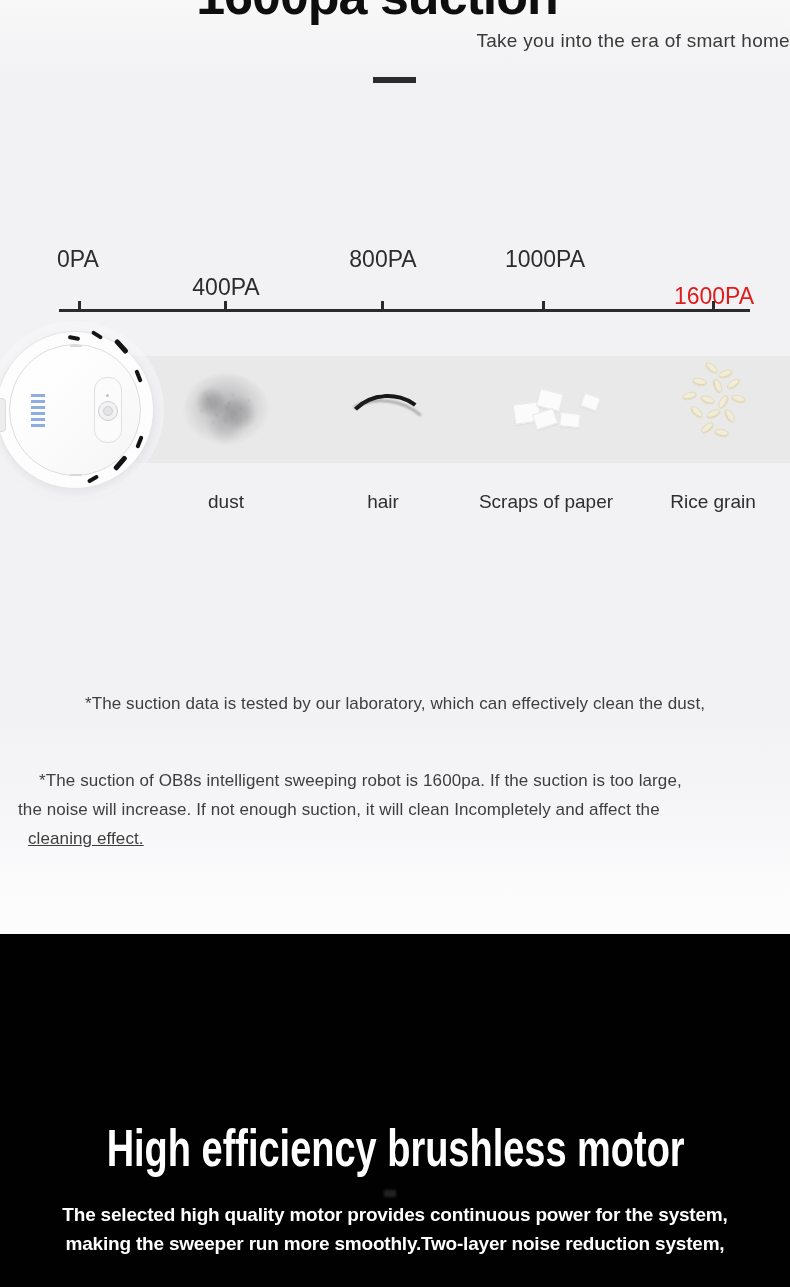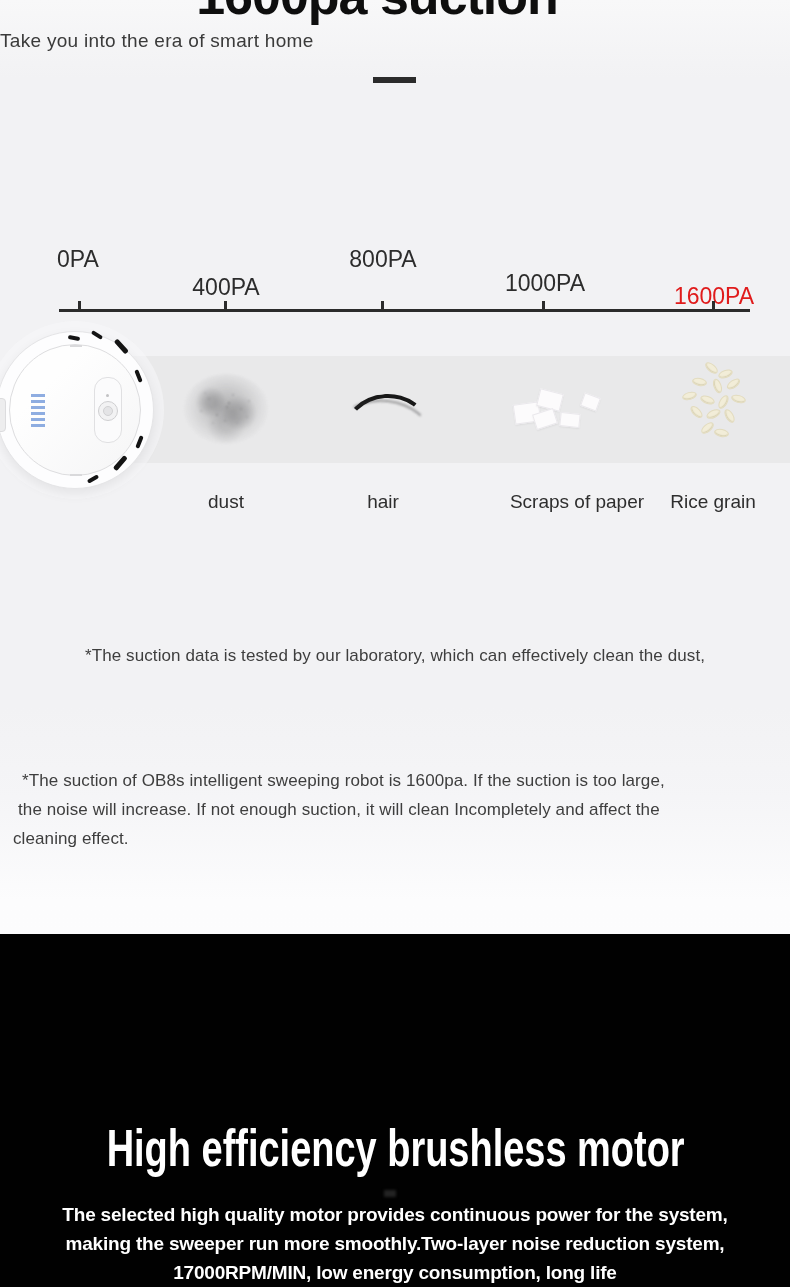--- a/index.html
+++ b/index.html
@@ -12,31 +12,31 @@
     position:relative;width:790px;height:1287px;overflow:hidden;margin:0 auto;
     background:linear-gradient(180deg,#f8f8f9 0%,var(--page-bg) 6%,var(--page-bg) 55%,#f5f5f7 62%,#fcfcfd 70%,#fdfdfe 100%);
     font-family:"Liberation Sans",sans-serif;color:var(--text-dark);
   }
   
   .title{
     position:absolute;top:-34px;left:50%;transform:translateX(calc(-50% - 18px));
     font-size:52px;font-weight:700;letter-spacing:-1px;color:#0e0e0e;white-space:nowrap;
   }
   .subtitle{
-    position:absolute;top:30px;left:0;right:0;text-align:left;
+    position:absolute;top:30px;left:0;right:0;text-align:right;
     font-size:19px;color:#3a3a3a;letter-spacing:.3px;
   }
   .title-divider{position:absolute;top:77px;left:373px;width:43px;height:6px;background:#2b2b2b;}
   
   .scale-label{position:absolute;top:246px;font-size:23px;color:#2c2c2c;white-space:nowrap;}
   .scale-label.center{transform:translateX(-50%);}
   .sl-0{left:57px;text-align:right;}
   .sl-1{left:226px;margin-top:28px;}
   .sl-2{left:383px;}
-  .sl-3{left:545px;margin-top:24px;}
+  .sl-3{left:545px;}
   .sl-4{left:714px;color:var(--accent-red);margin-top:37px;}
   .axis{position:absolute;top:309px;left:59px;width:691px;height:3px;background:#2b2b2b;}
   .tick{position:absolute;top:301px;width:3px;height:9px;background:#2b2b2b;}
   .tk-0{left:78px;} .tk-1{left:224px;} .tk-2{left:381px;} .tk-3{left:542px;} .tk-4{left:712px;}
   
   .band{position:absolute;top:356px;left:120px;width:670px;height:107px;background:var(--band-bg);}
   
   .robot-outer{position:absolute;left:-4px;top:331px;width:158px;height:158px;border-radius:50%;
     background:#fdfdfe;border:1px solid #e5e5e7;box-shadow:0 5px 12px rgba(0,0,0,.07),0 0 0 10px rgba(248,248,249,.55);}
   .robot-inner{position:absolute;left:9px;top:344px;width:132px;height:132px;border-radius:50%;
@@ -91,29 +91,29 @@
   .rice .rg{position:absolute;width:15px;height:8px;border-radius:50%;background:#f2edd8;
     border:1px solid #e2dbbe;box-shadow:inset 0 -1px 1px rgba(185,175,135,.45);}
   .rg-1{left:28px;top:2px;transform:rotate(40deg);}  .rg-2{left:42px;top:8px;transform:rotate(-20deg);}
   .rg-3{left:16px;top:16px;transform:rotate(10deg);} .rg-4{left:34px;top:20px;transform:rotate(70deg);}
   .rg-5{left:50px;top:18px;transform:rotate(-35deg);}.rg-6{left:6px;top:30px;transform:rotate(-15deg);}
   .rg-7{left:24px;top:34px;transform:rotate(20deg);} .rg-8{left:40px;top:36px;transform:rotate(-60deg);}
   .rg-9{left:55px;top:33px;transform:rotate(15deg);} .rg-10{left:13px;top:46px;transform:rotate(45deg);}
   .rg-11{left:30px;top:48px;transform:rotate(-25deg);}.rg-12{left:46px;top:50px;transform:rotate(60deg);}
   .rg-13{left:24px;top:62px;transform:rotate(-40deg);}.rg-14{left:38px;top:67px;transform:rotate(10deg);}
   .debris-label{position:absolute;top:491px;transform:translateX(-50%);font-size:19px;color:#2e2e2e;white-space:nowrap;}
-  .dl-0{left:226px;} .dl-1{left:383px;} .dl-2{left:546px;margin-left:31px;} .dl-3{left:713px;}
+  .dl-0{left:226px;} .dl-1{left:383px;} .dl-2{left:546px;} .dl-3{left:713px;}
   
   .note-1{position:absolute;top:641px;left:0;right:0;text-align:center;
     font-size:17px;line-height:30px;color:var(--text-body);letter-spacing:.1px;}
-  .note-1 span{display:block;}
+  .note-1 span{display:block;margin-top:48px;}
   .note-2{position:absolute;top:766px;left:0;right:0;
     font-size:17px;line-height:29px;color:var(--text-body);letter-spacing:.1px;}
   .note-2 span{display:block;}
-  .n2-0{padding-left:22px;} .n2-1{padding-left:18px;} .n2-2{padding-left:13px;}
+  .n2-0{padding-left:39px;} .n2-1{padding-left:18px;} .n2-2{padding-left:28px;text-decoration:underline;}
   
   .motor{position:absolute;top:934px;left:0;width:790px;height:403px;background:var(--dark-section-bg);}
   .motor-title{position:absolute;top:184px;left:0;right:0;text-align:center;color:var(--text-light);
     font-size:52px;font-weight:700;white-space:nowrap;transform:scaleX(.73);transform-origin:50% 50%;letter-spacing:0;}
   .smudge{position:absolute;left:384px;top:256px;width:12px;height:7px;background:#232323;filter:blur(1.5px);}
   .motor-desc{position:absolute;top:266px;left:0;right:0;text-align:center;color:var(--text-light);
     font-size:19px;font-weight:700;line-height:29px;letter-spacing:-.2px;}
   .motor-desc span{display:block;}
 </style>
 </head>
@@ -200,17 +200,16 @@
     <span class="n2-1">the noise will increase. If not enough suction, it will clean Incompletely and affect the</span>
     <span class="n2-2">cleaning effect.</span>
   </p>
 
   <section class="motor">
     <h2 class="motor-title">High efficiency brushless motor</h2>
     <div class="smudge"></div>
     <p class="motor-desc">
       <span>The selected high quality motor provides continuous power for the system,</span>
       <span>making the sweeper run more smoothly.Two-layer noise reduction system,</span>
-      <span>17000RPM/MIN, low energy consumption, long life</span>
     </p>
   </section>
 
 </div>
 
 </body></html>

